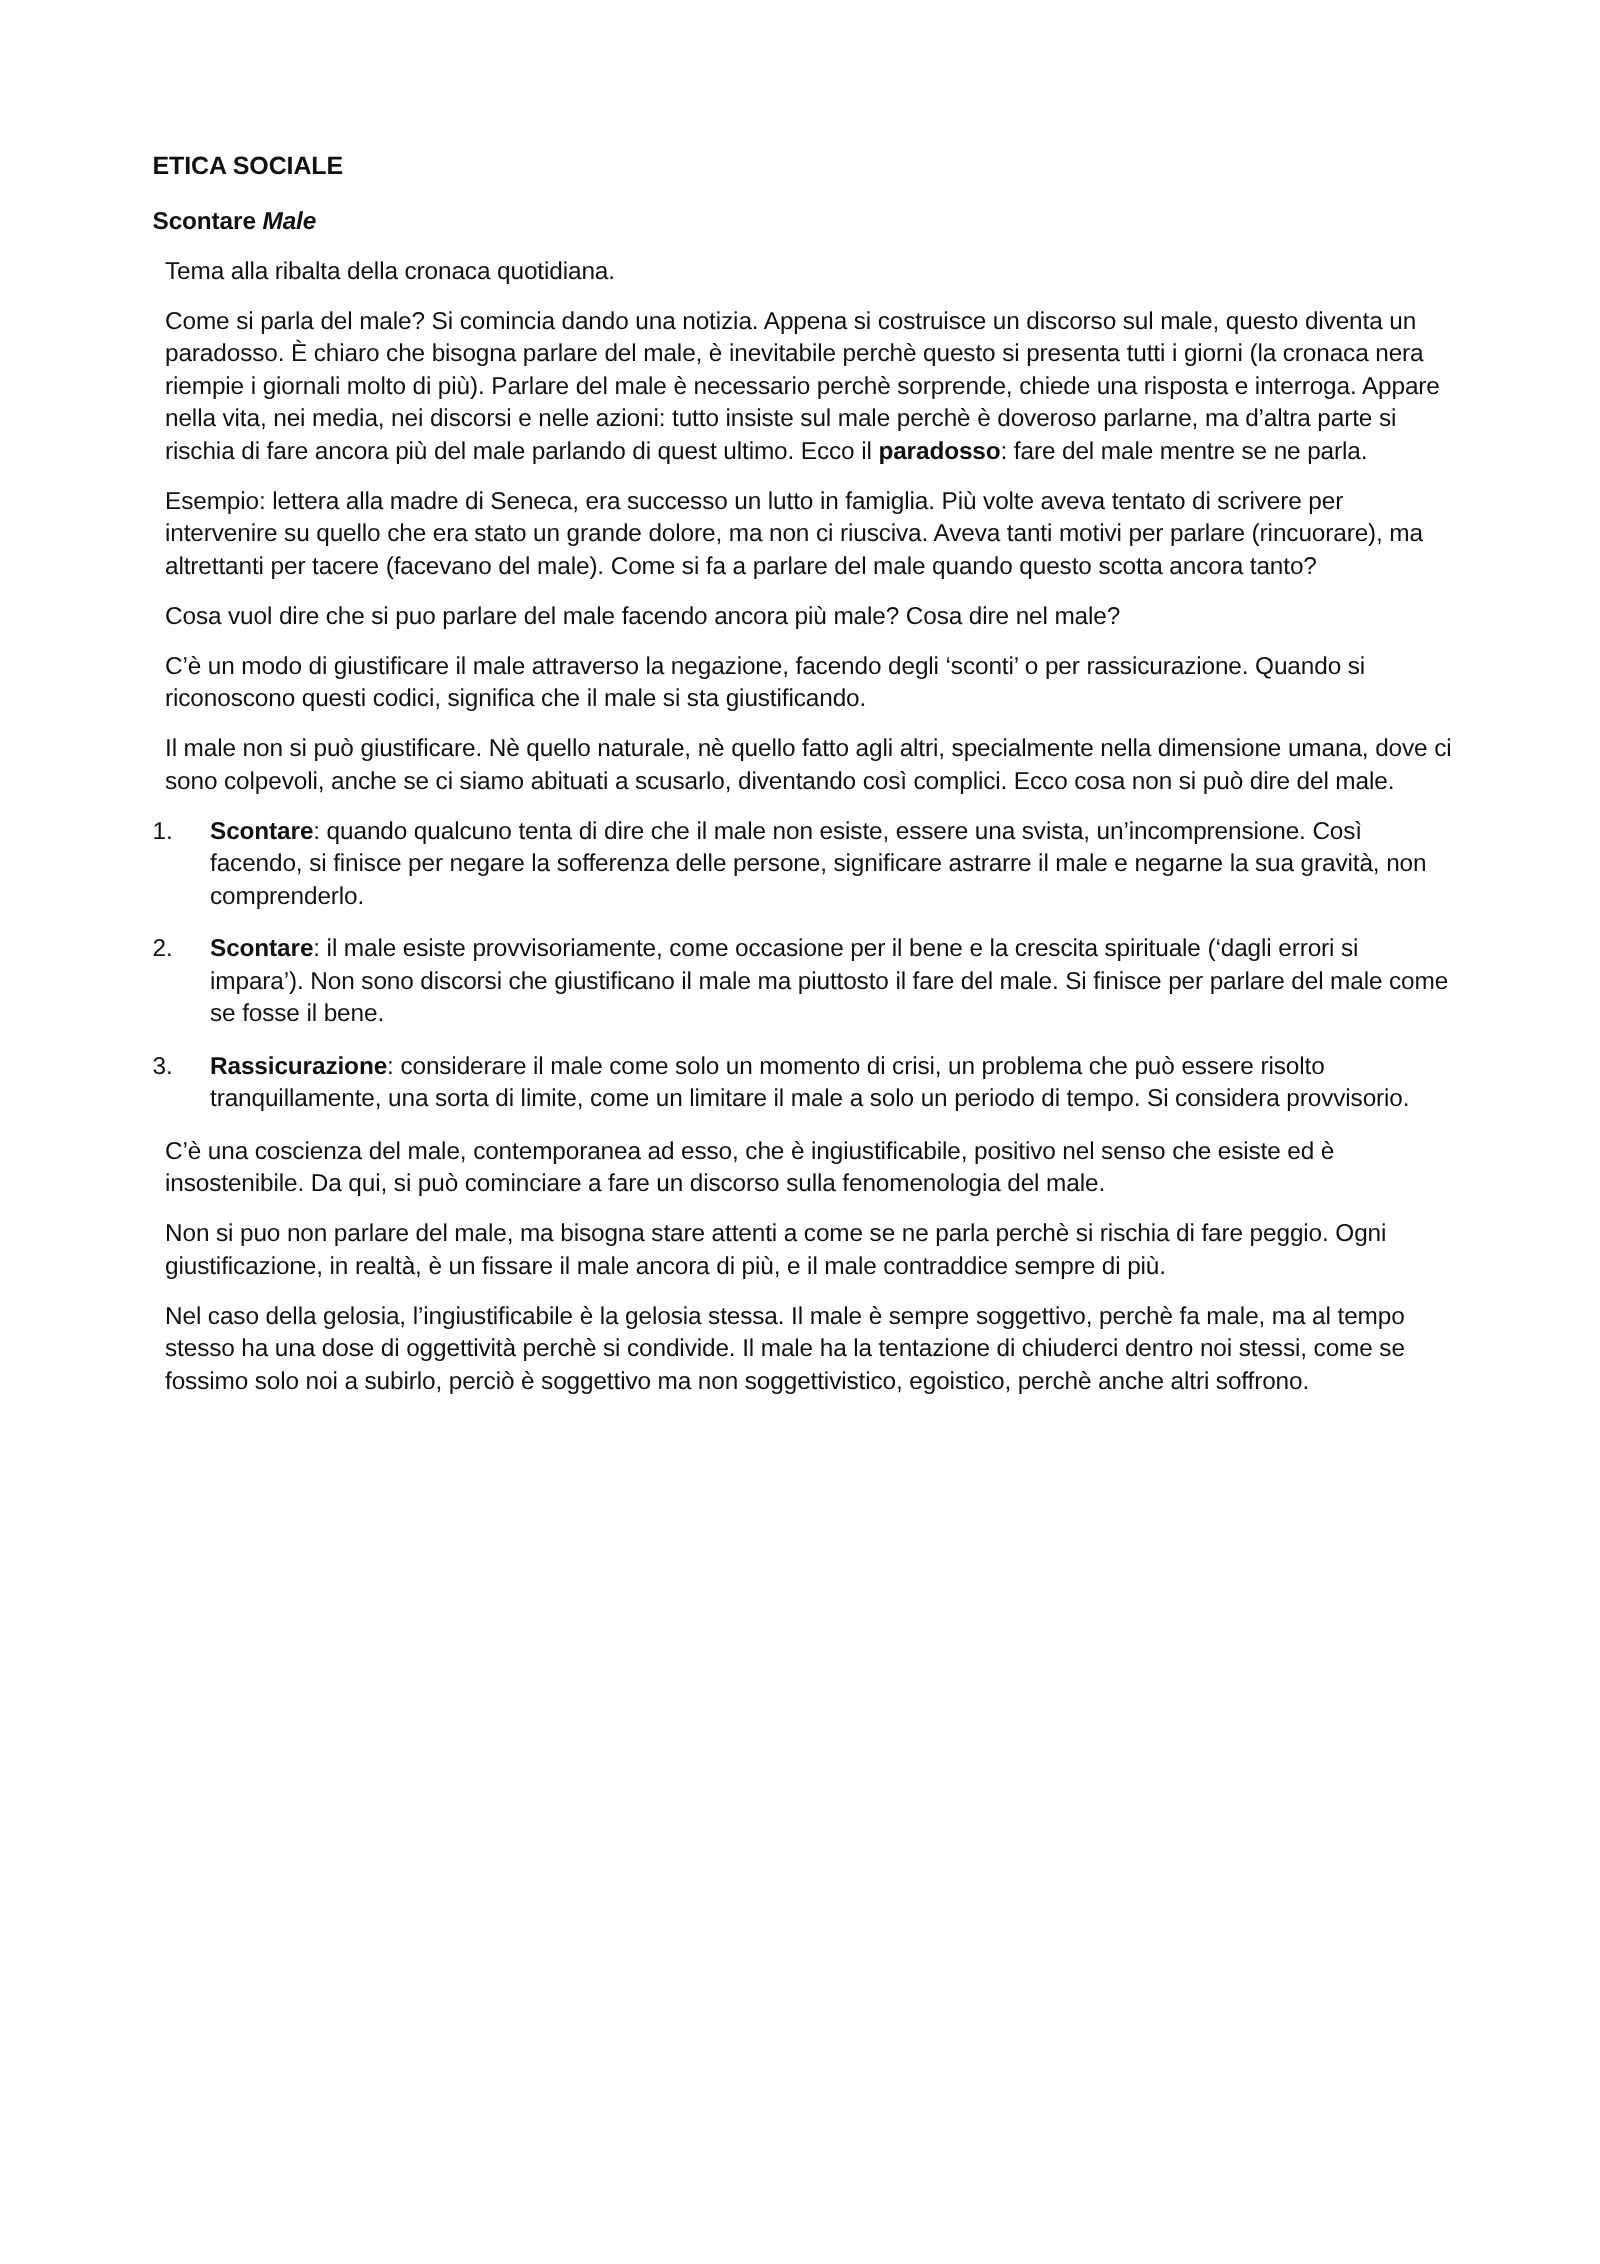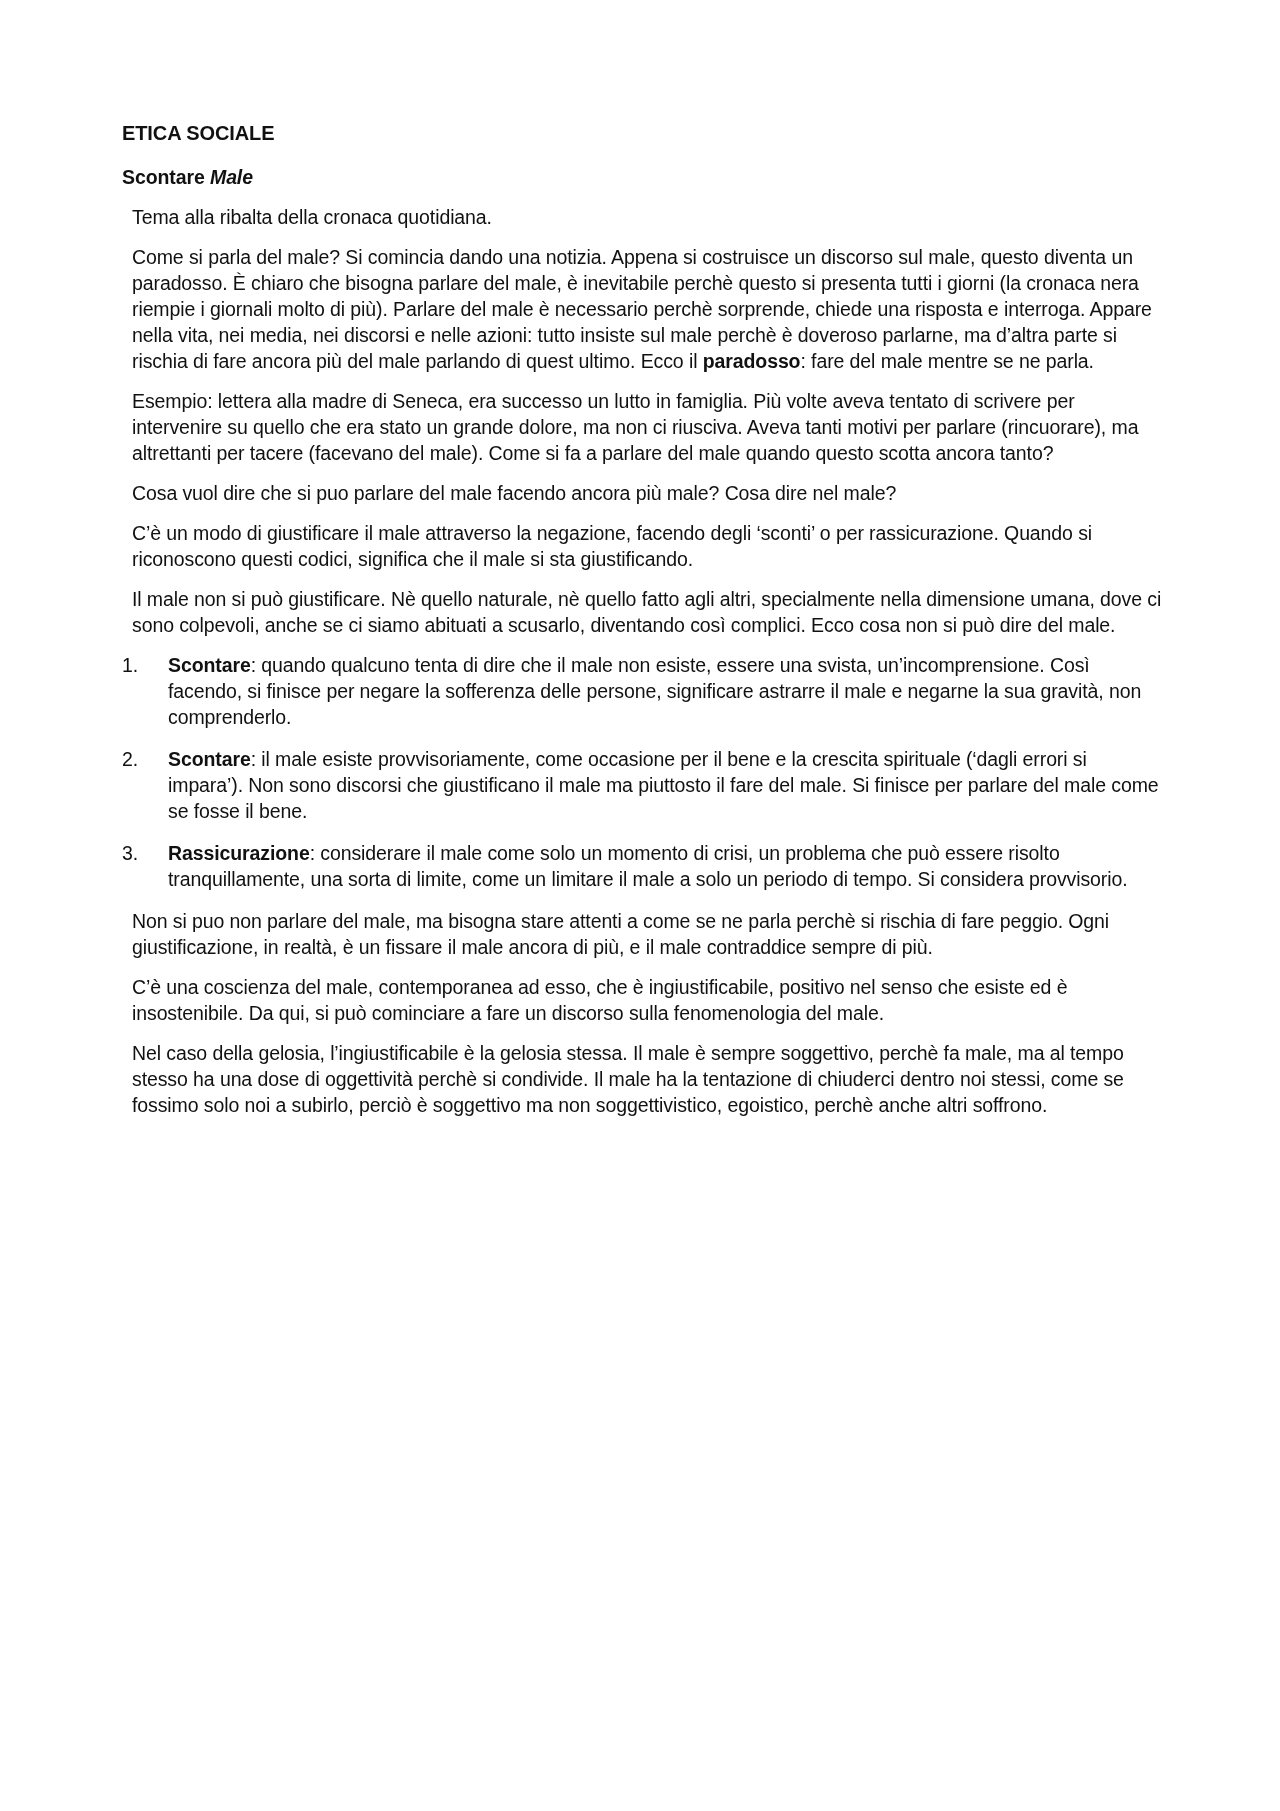--- a/index.html
+++ b/index.html
@@ -90,19 +90,19 @@
       <span class="num">1.</span><strong>Scontare</strong><span>: quando qualcuno tenta di dire che il male non esiste, essere una svista, un’incomprensione. Così facendo, si finisce per negare la sofferenza delle persone, significare astrarre il male e negarne la sua gravità, non comprenderlo.</span>
     </li>
     <li>
       <span class="num">2.</span><strong>Scontare</strong><span>: il male esiste provvisoriamente, come occasione per il bene e la crescita spirituale (‘dagli errori si impara’). Non sono discorsi che giustificano il male ma piuttosto il fare del male. Si finisce per parlare del male come se fosse il bene.</span>
     </li>
     <li>
       <span class="num">3.</span><strong>Rassicurazione</strong><span>: considerare il male come solo un momento di crisi, un problema che può essere risolto tranquillamente, una sorta di limite, come un limitare il male a solo un periodo di tempo. Si considera provvisorio.</span>
     </li>
   </ol>
 
+  <p>C’è una coscienza del male, contemporanea ad esso, che è ingiustificabile, positivo nel senso che esiste ed è insostenibile. Da qui, si può cominciare a fare un discorso sulla fenomenologia del male.</p>
+
   <p>Non si puo non parlare del male, ma bisogna stare attenti a come se ne parla perchè si rischia di fare peggio. Ogni giustificazione, in realtà, è un fissare il male ancora di più, e il male contraddice sempre di più.</p>
-
-  <p>C’è una coscienza del male, contemporanea ad esso, che è ingiustificabile, positivo nel senso che esiste ed è insostenibile. Da qui, si può cominciare a fare un discorso sulla fenomenologia del male.</p>
 
   <p>Nel caso della gelosia, l’ingiustificabile è la gelosia stessa. Il male è sempre soggettivo, perchè fa male, ma al tempo stesso ha una dose di oggettività perchè si condivide. Il male ha la tentazione di chiuderci dentro noi stessi, come se fossimo solo noi a subirlo, perciò è soggettivo ma non soggettivistico, egoistico, perchè anche altri soffrono.</p>
 
 </div>
 
 </body></html>

